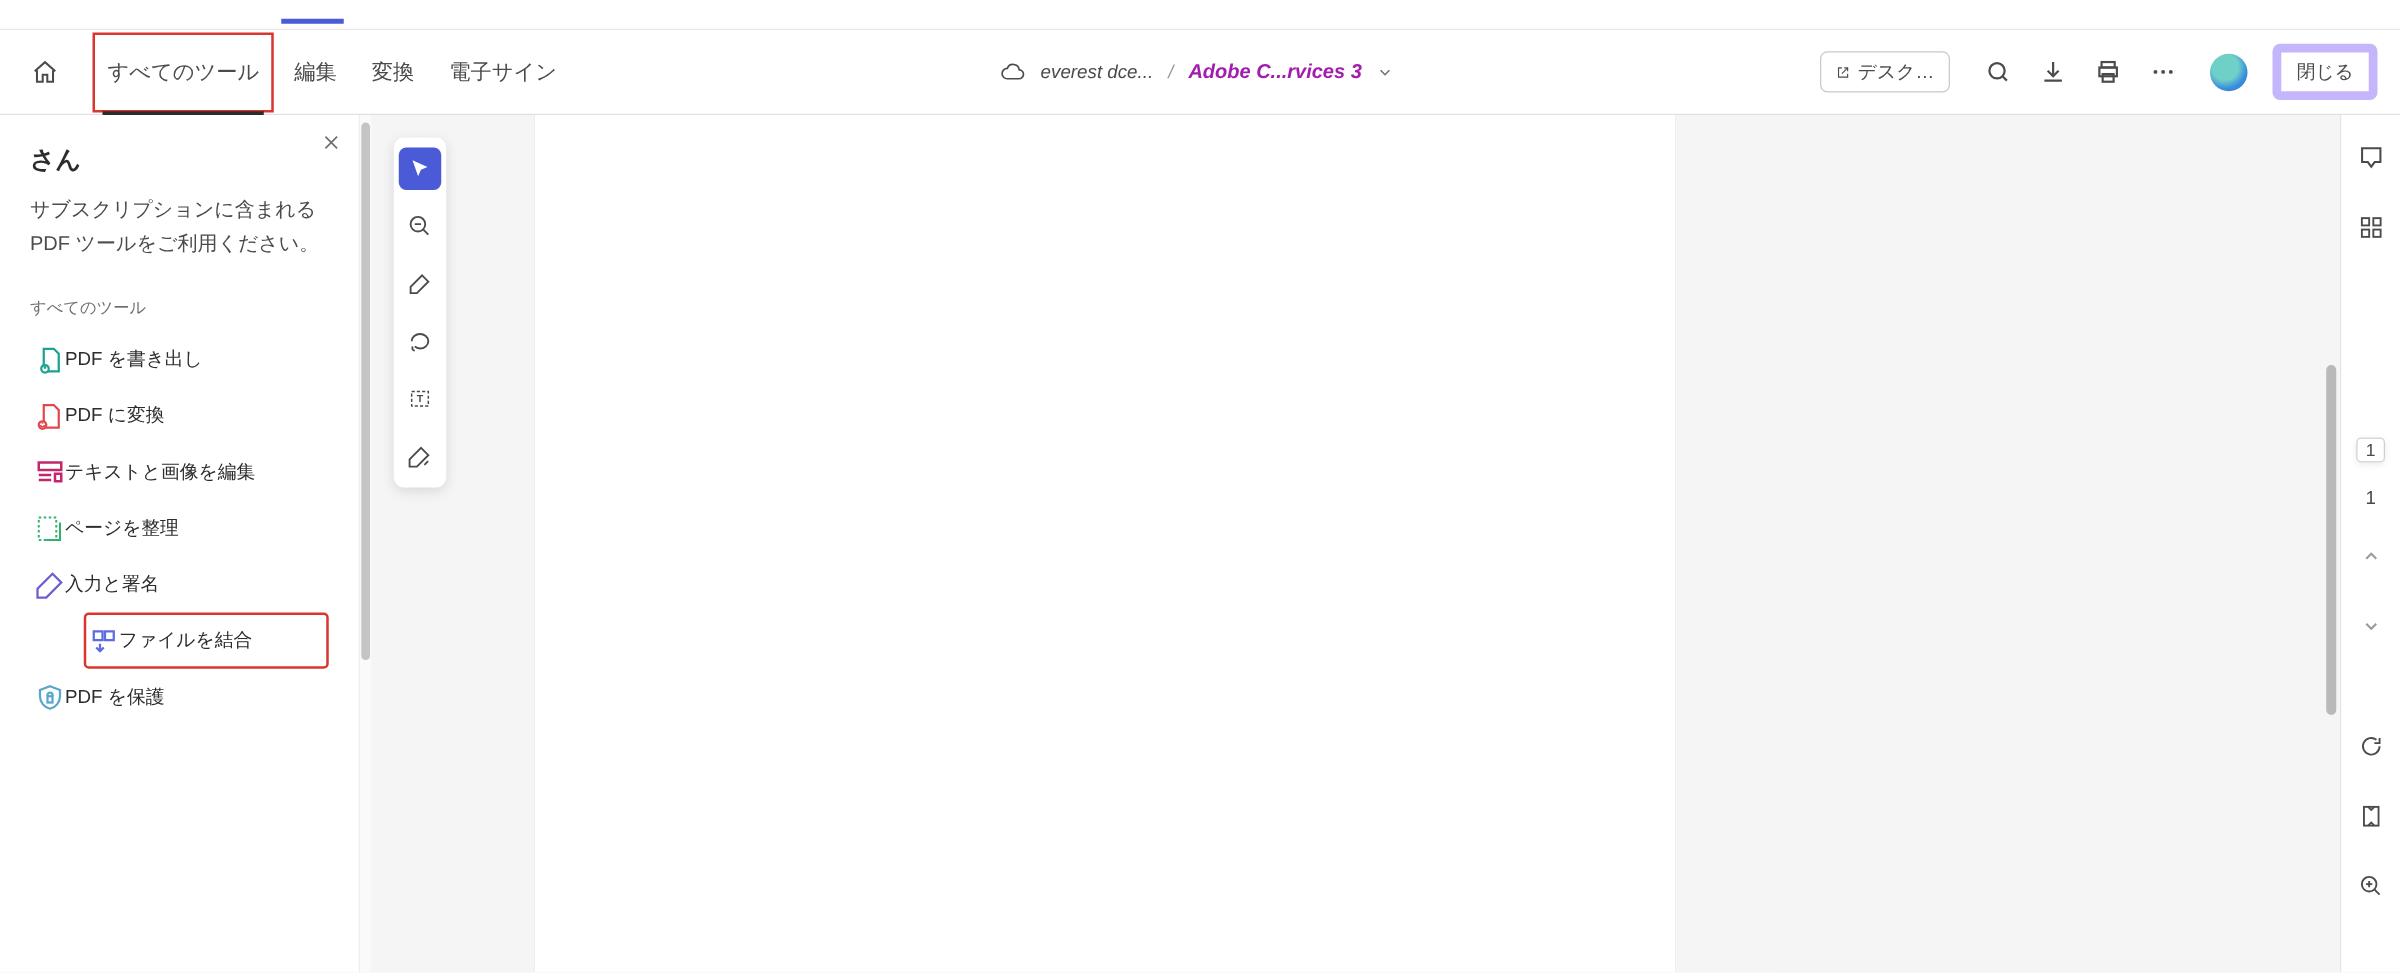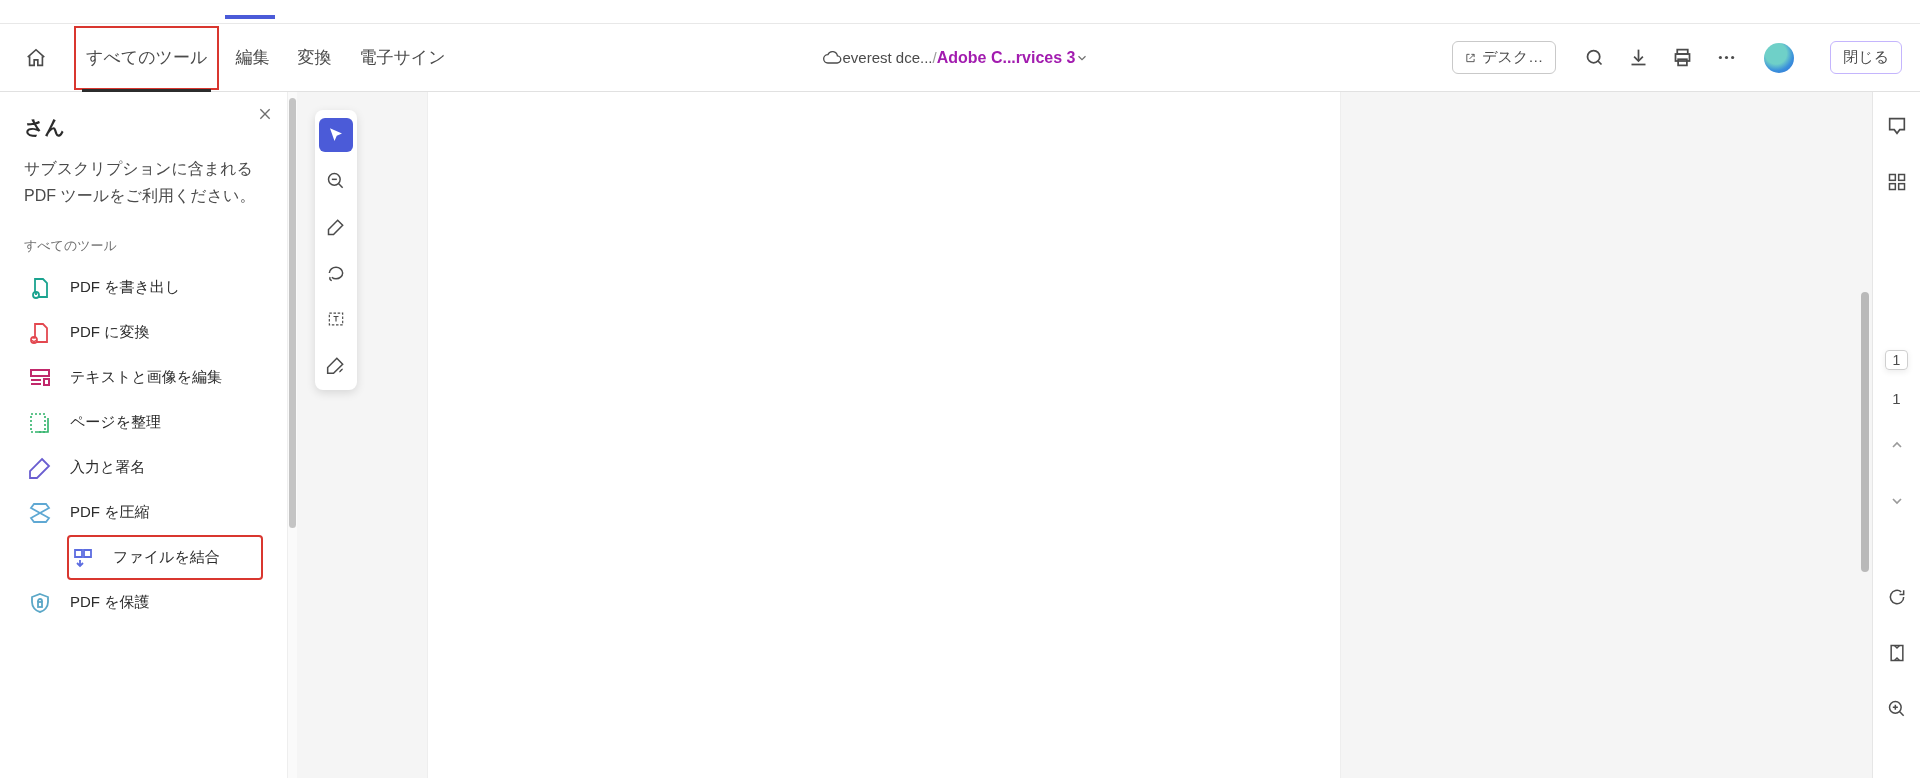--- a/index.html
+++ b/index.html
@@ -43,58 +43,58 @@
     position: relative;
   }
   .toolbar .nav-tab.active::after {
     content: ''; position: absolute; left: 10px; right: 10px; bottom: 0;
     height: 3px; background: #2c2c2c;
   }
   .highlight-red { outline: 2px solid #d9362f; outline-offset: -4px; }
   .highlight-red-row { outline: 2px solid #d9362f; outline-offset: -2px; margin-left: 43px; }
   .toolbar .spacer { flex: 1; }
   .breadcrumb {
-    display: flex; align-items: center; 
-    font-size: 15px; color: #4b4b4b;
+    display: flex; align-items: center; gap: 12px;
+    font-size: 15px; color: #4b4b4b; font-style: italic;
   }
   .breadcrumb .sep { color: #9a9a9a; }
   .breadcrumb .bc-doc { font-weight: 600; font-size: 16px; color: #a21caf; }
   .desk-btn {
     display: flex; align-items: center; gap: 6px;
     border: 1px solid #c9c9c9; border-radius: 6px;
     padding: 6px 12px; font-size: 15px; color: #4b4b4b;
     white-space: nowrap; max-width: 104px; overflow: hidden; justify-content: center;
   }
   .avatar {
     width: 30px; height: 30px; border-radius: 50%;
     background: radial-gradient(circle at 40% 35%, #6fd0c8 0 40%, #3a8fdc 65%, #2f6dd0 100%);
     margin-left: 12px;
   }
   .close-btn {
-    border: 1px solid #c4b5fd; border-radius: 6px;
+    border: 7px solid #c4b5fd; border-radius: 6px;
     padding: 6px 12px; font-size: 15px; color: #4b4b4b;
-    margin-left: 28px;
+    margin-left: 12px;
   }
   .main { display: flex; height: calc(778px - 68px - 24px); background: #fafafa; }
   .sidebar {
     width: 288px; background: #fff;
     padding: 22px 24px 12px 24px;
     position: relative;
     border-right: 1px solid #eee;
   }
   .sidebar .close-x {
     position: absolute; right: 14px; top: 14px;
     color: #6e6e6e; font-size: 18px;
   }
   .sidebar h2 { font-size: 20px; font-weight: 600; margin-bottom: 14px; }
   .sidebar .desc { font-size: 16px; color: #4b4b4b; line-height: 1.7; margin-bottom: 28px; }
   .sidebar .section-label { font-size: 13px; color: #6e6e6e; margin-bottom: 10px; }
   .tool-list { list-style: none; }
   .tool-row {
-    display: flex; align-items: center; gap: 18px;
+    display: flex; align-items: center; gap: 0;
     height: 45px; padding: 0 4px; border-radius: 4px;
     font-size: 15px; color: #2c2c2c;
   }
   .tool-row .ticon { width: 24px; height: 24px; display: inline-flex; align-items:center; justify-content:center;}
   .scrolltrack {
     width: 9px; background: transparent;
   }
   .scrolltrack .thumb {
     width: 7px; background: #c4c4c4; border-radius: 5px; margin: 6px auto 0;
   }
@@ -284,29 +284,20 @@
           <span>ページを整理</span>
         </li>
         <li class="tool-row">
           <span class="ticon">
             <svg width="24" height="24" viewBox="0 0 24 24" fill="none" stroke="#6a5ed0" stroke-width="1.8">
               <path d="m14 3 7 7L9 22H2v-7z"></path>
             </svg>
           </span>
           <span>入力と署名</span>
         </li>
-        <li class="tool-row">
-          <span class="ticon">
-            <svg width="24" height="24" viewBox="0 0 24 24" fill="none" stroke="#5fa8d3" stroke-width="1.8">
-              <path d="M6 3h12l3 4-9 5-9-5z"></path>
-              <path d="M6 21h12l3-4-9-5-9 5z"></path>
-            </svg>
-          </span>
-          <span>PDF を圧縮</span>
-        </li>
         <li class="tool-row highlight-red-row">
           <span class="ticon">
             <svg width="24" height="24" viewBox="0 0 24 24" fill="none" stroke="#5c6ce0" stroke-width="1.8">
               <path d="M4 4h7v7H4zM13 4h7v7h-7z"></path>
               <path d="M9 14v6M6 17l3 3 3-3"></path>
             </svg>
           </span>
           <span>ファイルを結合</span>
         </li>
         <li class="tool-row">

